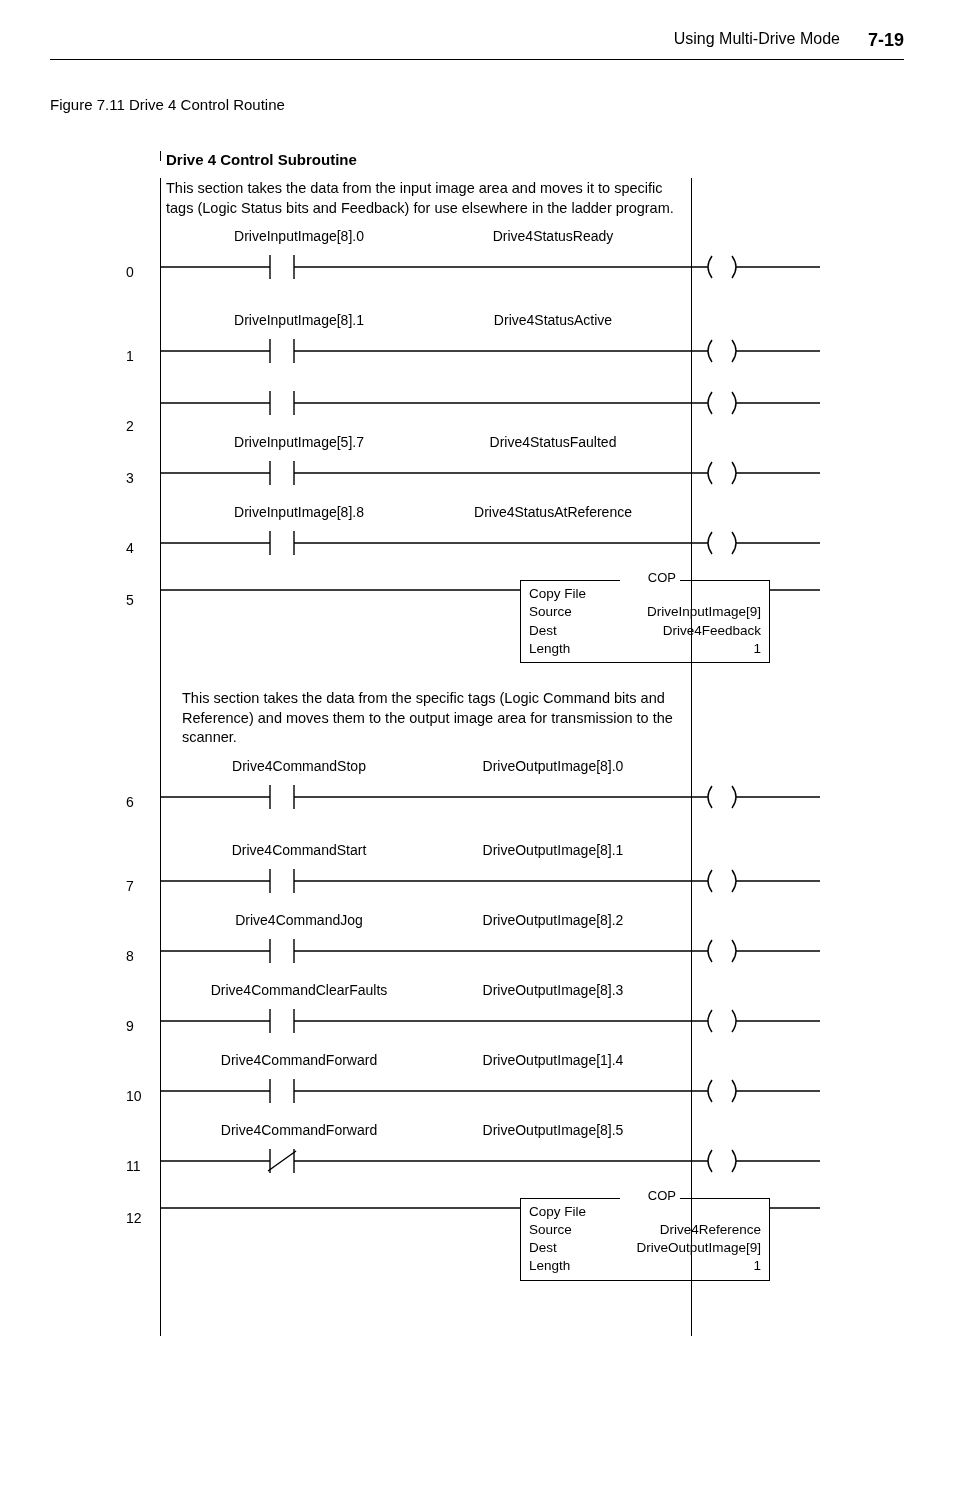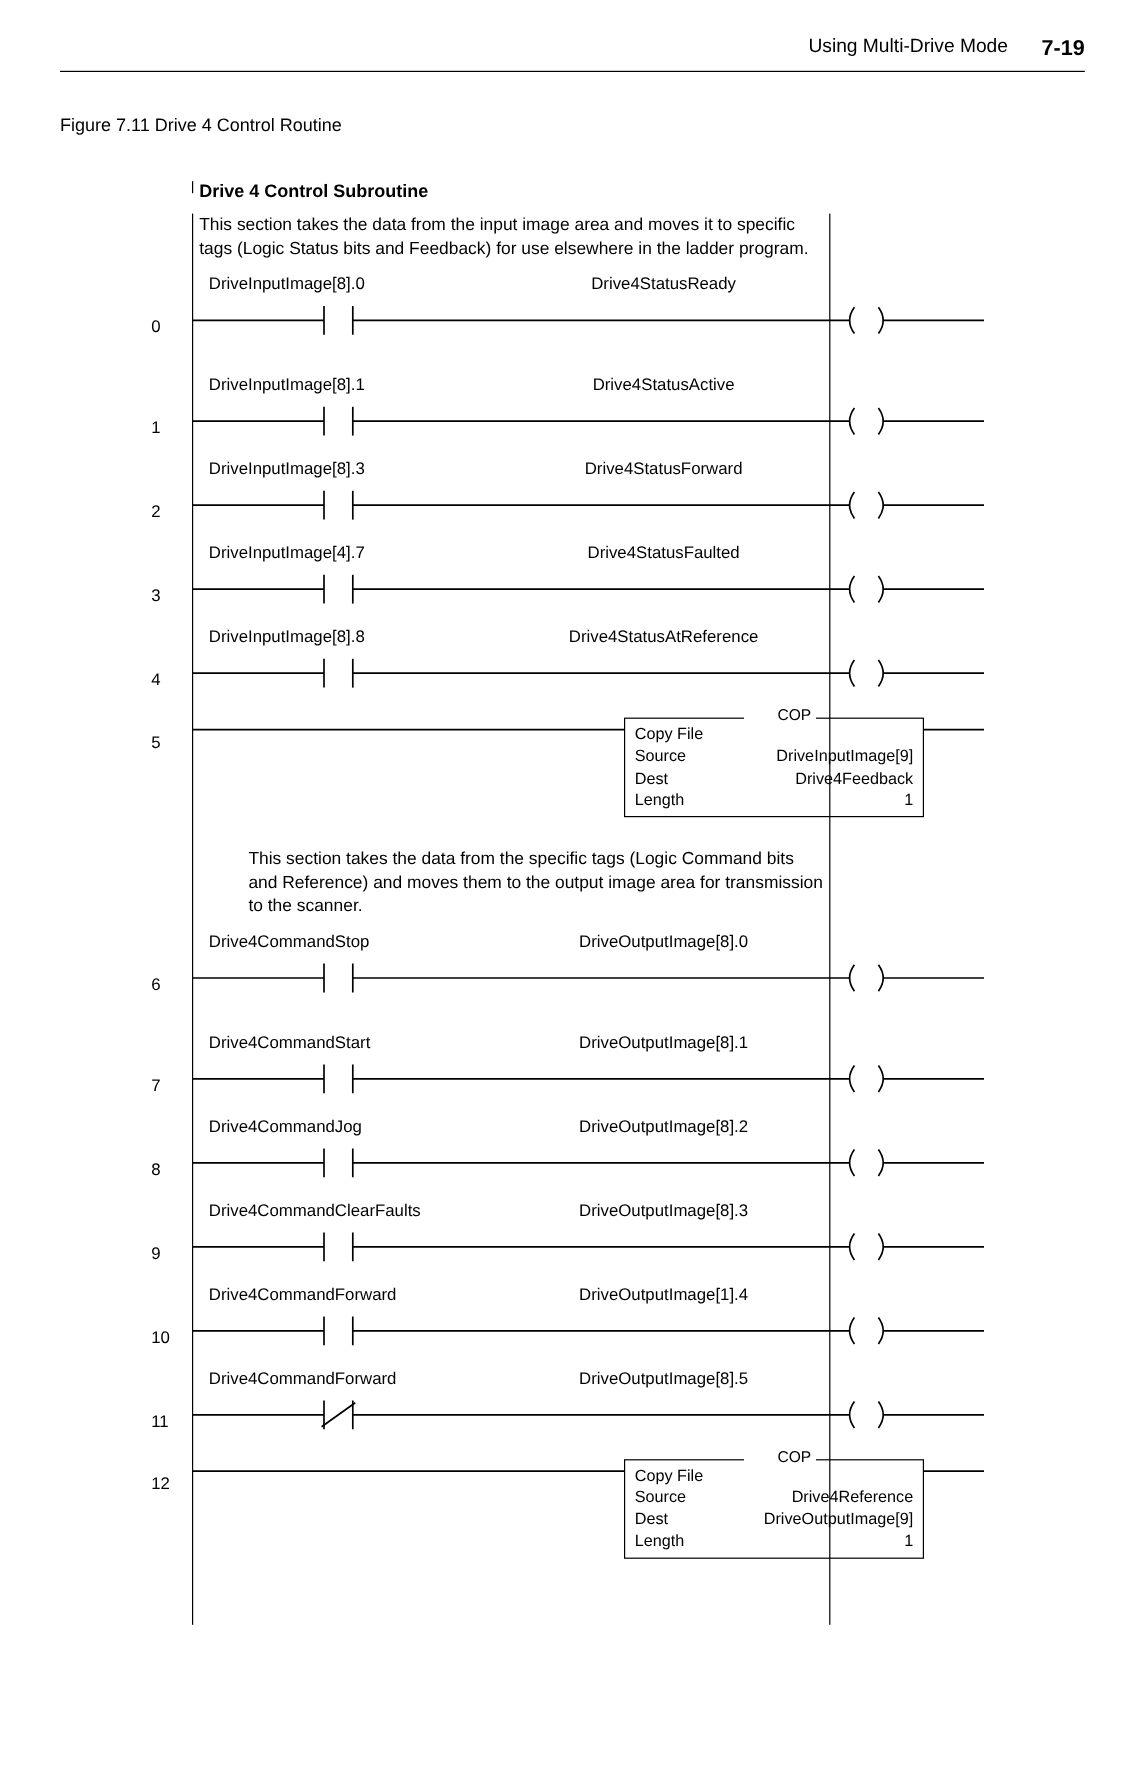--- a/index.html
+++ b/index.html
@@ -54,21 +54,21 @@
     top: 36px;
     font-size: 14px;
   }
   
   .label-row {
     display: flex;
     justify-content: space-between;
     padding: 0 14px 2px 14px;
     font-size: 14px;
   }
-  .label-left { text-align: left; width: 250px; }
+  .label-left { text-align: center; width: 250px; }
   .label-right { text-align: center; width: 250px; }
   
   .rung-svg { display: block; }
 
   
   .cop-rung {
     position: relative;
     margin-bottom: 14px;
   }
   .cop-rung .rung-num {
@@ -158,39 +158,35 @@
               <line x1="134" y1="9" x2="134" y2="33" stroke="#000" stroke-width="1.4"></line>
       <line x1="134" y1="21" x2="548" y2="21" stroke="#000" stroke-width="1.4"></line>
       <path d="M 552 10 Q 544 21 552 32" fill="none" stroke="#000" stroke-width="1.4"></path>
       <path d="M 572 10 Q 580 21 572 32" fill="none" stroke="#000" stroke-width="1.4"></path>
       <line x1="576" y1="21" x2="660" y2="21" stroke="#000" stroke-width="1.4"></line>
     </svg>
 
   </div>
   <div class="rung">
     <span class="rung-num">2</span>
-    <div class="label-row">
-      <span class="label-left">DriveInputImage[8].3</span>
-      <span class="label-right">Drive4StatusForward</span>
-    </div>
     <svg class="rung-svg" width="660" height="40">
       <line x1="0" y1="21" x2="110" y2="21" stroke="#000" stroke-width="1.4"></line>
       <line x1="110" y1="9" x2="110" y2="33" stroke="#000" stroke-width="1.4"></line>
               <line x1="134" y1="9" x2="134" y2="33" stroke="#000" stroke-width="1.4"></line>
       <line x1="134" y1="21" x2="548" y2="21" stroke="#000" stroke-width="1.4"></line>
       <path d="M 552 10 Q 544 21 552 32" fill="none" stroke="#000" stroke-width="1.4"></path>
       <path d="M 572 10 Q 580 21 572 32" fill="none" stroke="#000" stroke-width="1.4"></path>
       <line x1="576" y1="21" x2="660" y2="21" stroke="#000" stroke-width="1.4"></line>
     </svg>
 
   </div>
   <div class="rung">
     <span class="rung-num">3</span>
     <div class="label-row">
-      <span class="label-left">DriveInputImage[4].7</span>
+      <span class="label-left">DriveInputImage[5].7</span>
       <span class="label-right">Drive4StatusFaulted</span>
     </div>
     <svg class="rung-svg" width="660" height="40">
       <line x1="0" y1="21" x2="110" y2="21" stroke="#000" stroke-width="1.4"></line>
       <line x1="110" y1="9" x2="110" y2="33" stroke="#000" stroke-width="1.4"></line>
               <line x1="134" y1="9" x2="134" y2="33" stroke="#000" stroke-width="1.4"></line>
       <line x1="134" y1="21" x2="548" y2="21" stroke="#000" stroke-width="1.4"></line>
       <path d="M 552 10 Q 544 21 552 32" fill="none" stroke="#000" stroke-width="1.4"></path>
       <path d="M 572 10 Q 580 21 572 32" fill="none" stroke="#000" stroke-width="1.4"></path>
       <line x1="576" y1="21" x2="660" y2="21" stroke="#000" stroke-width="1.4"></line>
@@ -236,21 +232,21 @@
               </div>
             <div class="cop-row">
                 <span>Length</span>
                 <span>1</span>
               </div>
           </div>
         </div>
         <div style="height:78px;"></div>
       </div>
 
-      <div class="desc" style="padding-left:22px; padding-right:6px;margin-left:25px;">This section takes the data from the specific tags (Logic Command bits and Reference) and moves them to the output image area for transmission to the scanner.</div>
+      <div class="desc" style="padding-left:22px; padding-right:6px;">This section takes the data from the specific tags (Logic Command bits and Reference) and moves them to the output image area for transmission to the scanner.</div>
 
       <div id="group-b">
   <div class="rung">
     <span class="rung-num">6</span>
     <div class="label-row">
       <span class="label-left">Drive4CommandStop</span>
       <span class="label-right">DriveOutputImage[8].0</span>
     </div>
     <svg class="rung-svg" width="660" height="40">
       <line x1="0" y1="21" x2="110" y2="21" stroke="#000" stroke-width="1.4"></line>

